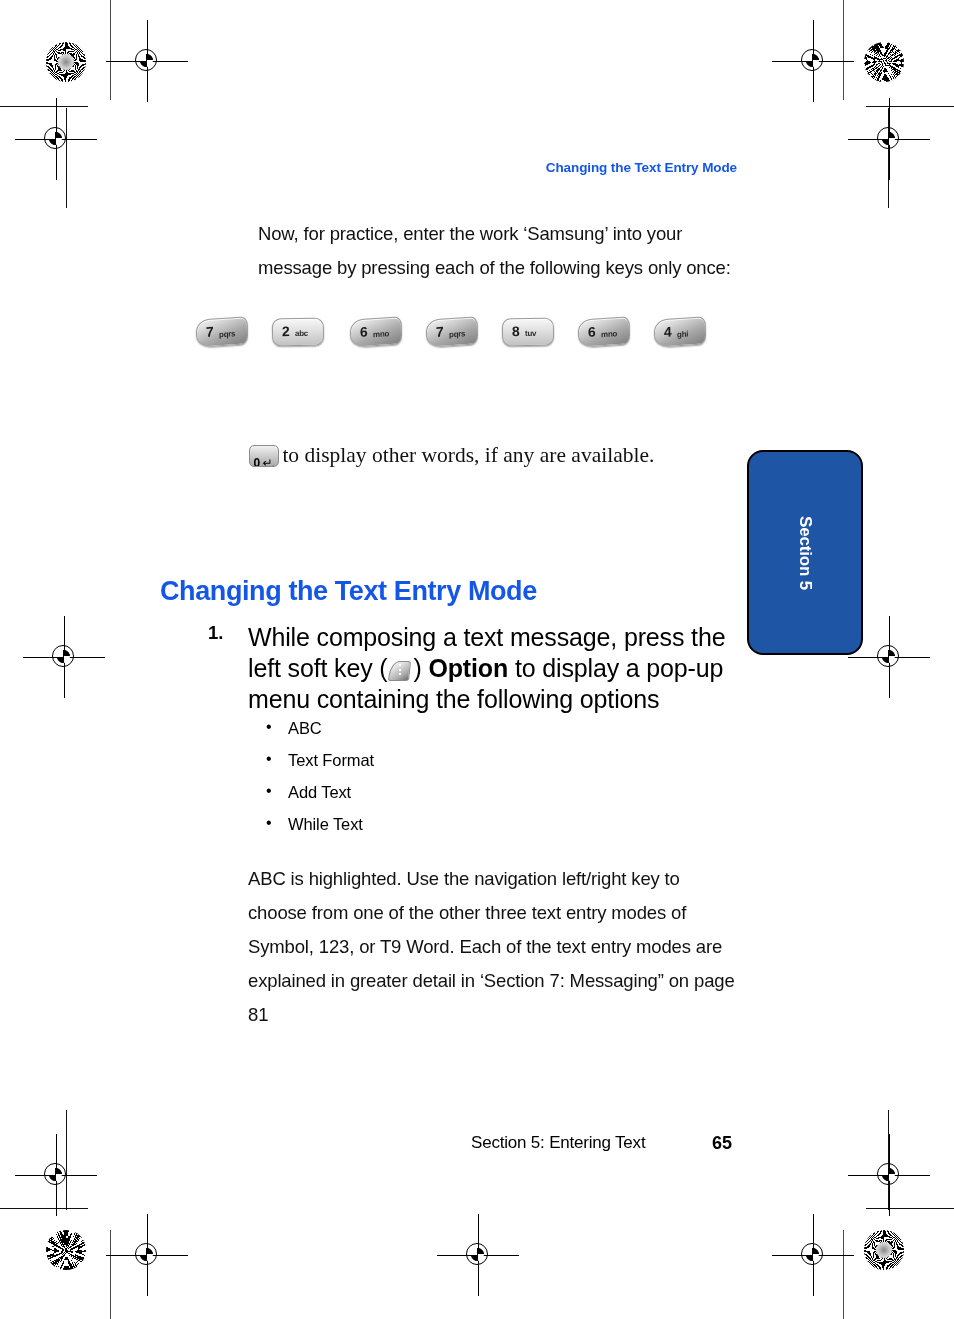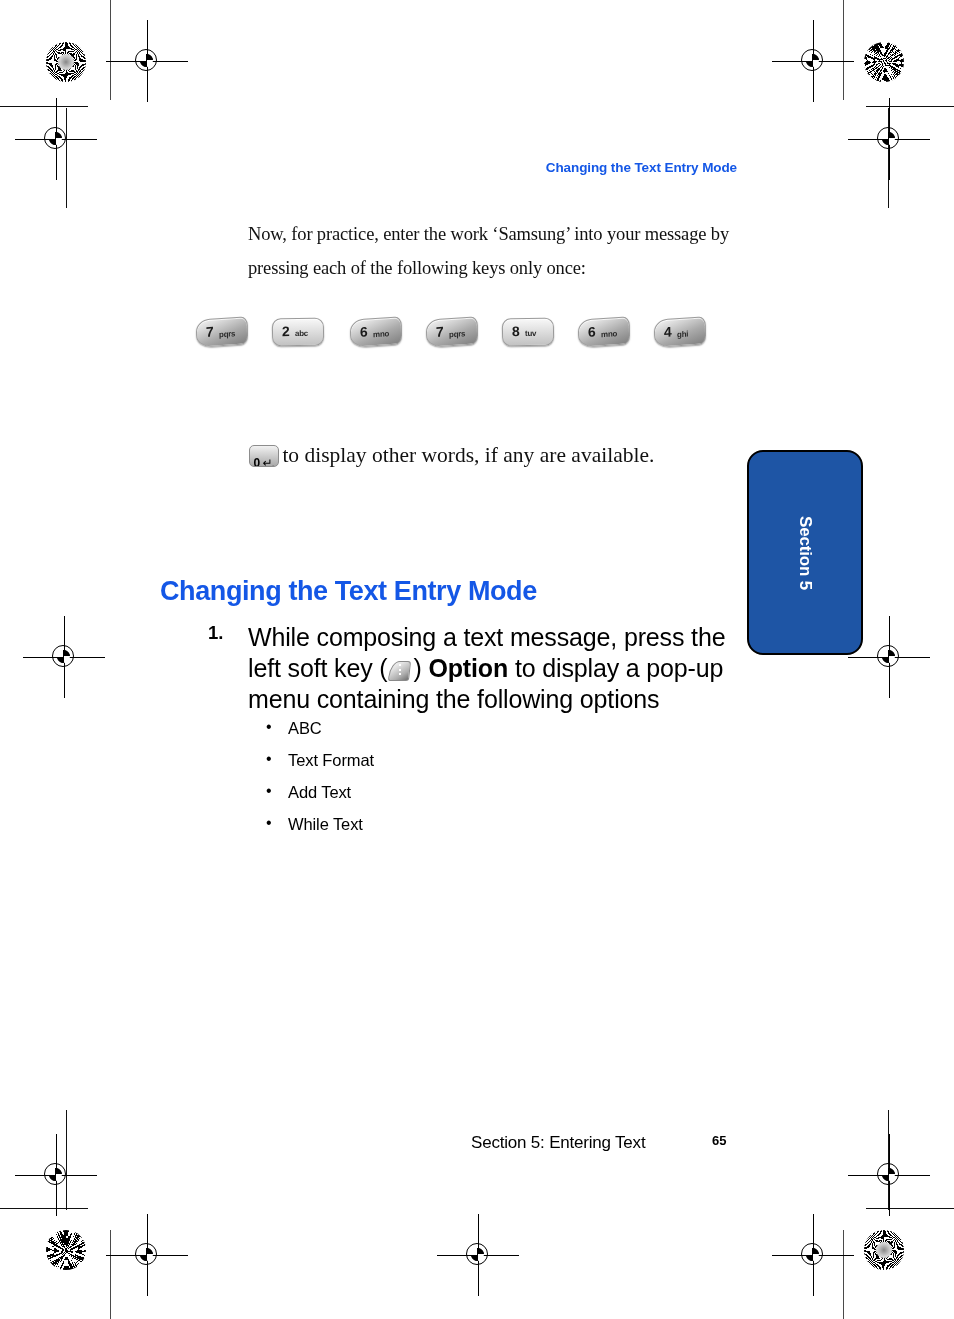--- a/index.html
+++ b/index.html
@@ -106,24 +106,23 @@
 
   .body-para {
     position: absolute;
     font-size: 18.5px;
     line-height: 34px;
     color: #111;
     letter-spacing: -0.15px;
   }
 
   #intro-para {
-    left: 248px;
+    left: 258px;
     top: 198px;
     width: 492px;
-    font-family: Liberation Serif, serif;
   }
 
   
   #key-strip {
     position: absolute;
     left: 196px;
     top: 316px;
     width: 540px;
     height: 46px;
   }
@@ -308,21 +307,21 @@
     left: 471px;
     top: 0;
     font-size: 17px;
     font-weight: normal;
     letter-spacing: -0.2px;
   }
   #page-footer .foot-page {
     position: absolute;
     left: 712px;
     top: 0;
-    font-size: 13px;
+    font-size: 18px;
     font-weight: bold;
   }
 
   
   #section-tab {
     position: absolute;
     left: 747px;
     top: 450px;
     width: 116px;
     height: 205px;
@@ -490,20 +489,21 @@
     <div class="step-body"><span>While composing a text message, press the left soft key (</span><span class="softkey-icon"><span class="shape"></span><span class="dots"></span></span><span>)</span> <b>Option</b> <span>to display a pop-up menu containing the following options</span></div>
   </div>
 
   <ul id="bullets">
     <li><span>ABC</span></li>
     <li><span>Text Format</span></li>
     <li><span>Add Text</span></li>
     <li><span>While Text</span></li>
   </ul>
 
+  <p class="body-para" id="abc-para">ABC is highlighted. Use the navigation left/right key to choose from one of the other three text entry modes of Symbol, 123, or T9 Word. Each of the text entry modes are explained in greater detail in ‘Section 7: Messaging” on page 81</p>
 
   <div id="page-footer">
     <span class="foot-title">Section 5: Entering Text</span>
     <span class="foot-page">65</span>
   </div>
 
   <div id="section-tab">
     <span class="tab-label">Section 5</span>
   </div>
 

